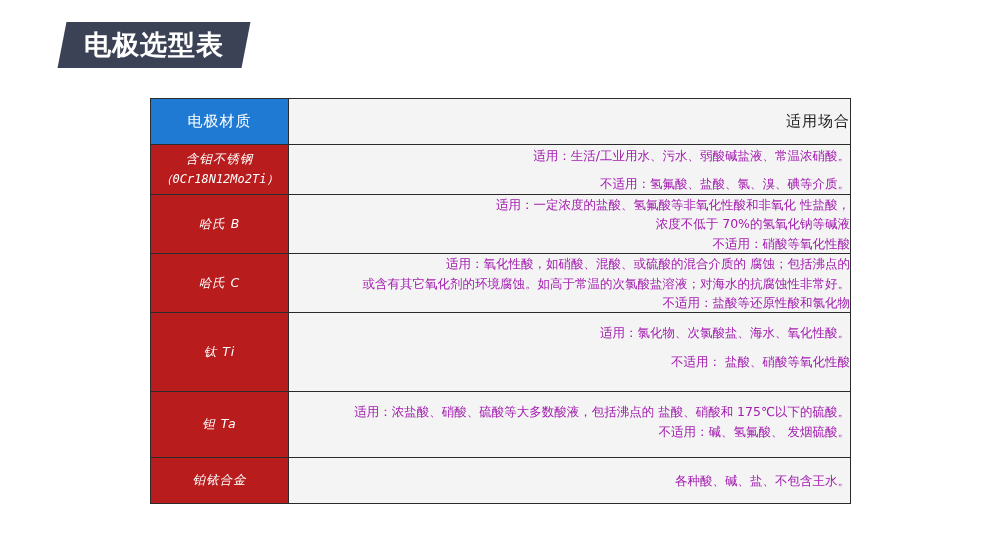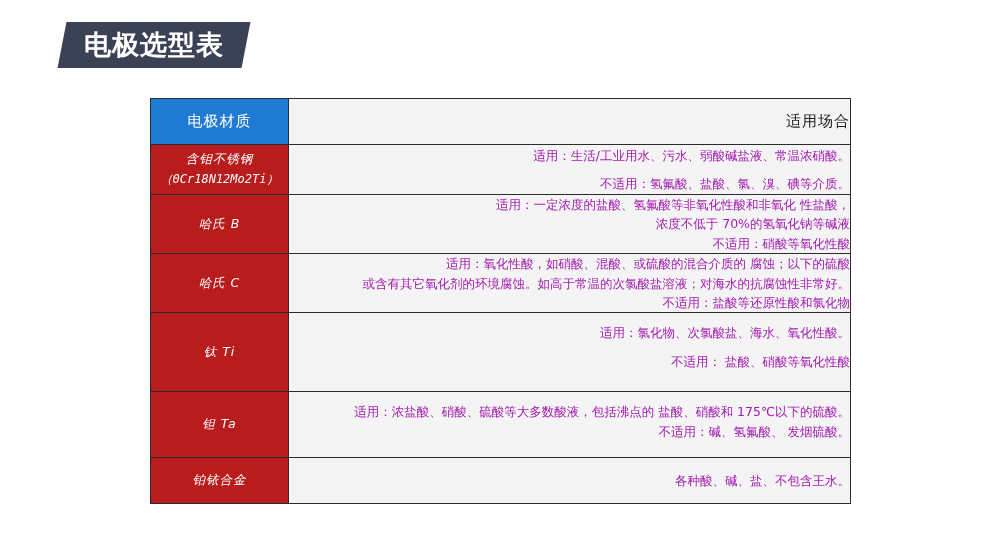--- a/index.html
+++ b/index.html
@@ -168,21 +168,21 @@
             <span class="ln">浓度不低于 70%的氢氧化钠等碱液</span>
             <span class="ln">不适用：硝酸等氧化性酸</span>
           </td>
         </tr>
 
         <tr class="r3">
           <td class="mat">
             <span class="mat-name">哈氏 C</span>
           </td>
           <td class="use">
-            <span class="ln">适用：氧化性酸，如硝酸、混酸、或硫酸的混合介质的 腐蚀；以下的硫酸</span>
+            <span class="ln">适用：氧化性酸，如硝酸、混酸、或硫酸的混合介质的 腐蚀；包括沸点的</span>
             <span class="ln">或含有其它氧化剂的环境腐蚀。如高于常温的次氯酸盐溶液；对海水的抗腐蚀性非常好。</span>
             <span class="ln">不适用：盐酸等还原性酸和氯化物</span>
           </td>
         </tr>
 
         <tr class="r4">
           <td class="mat">
             <span class="mat-name">钛 Ti</span>
           </td>
           <td class="use top-align">

